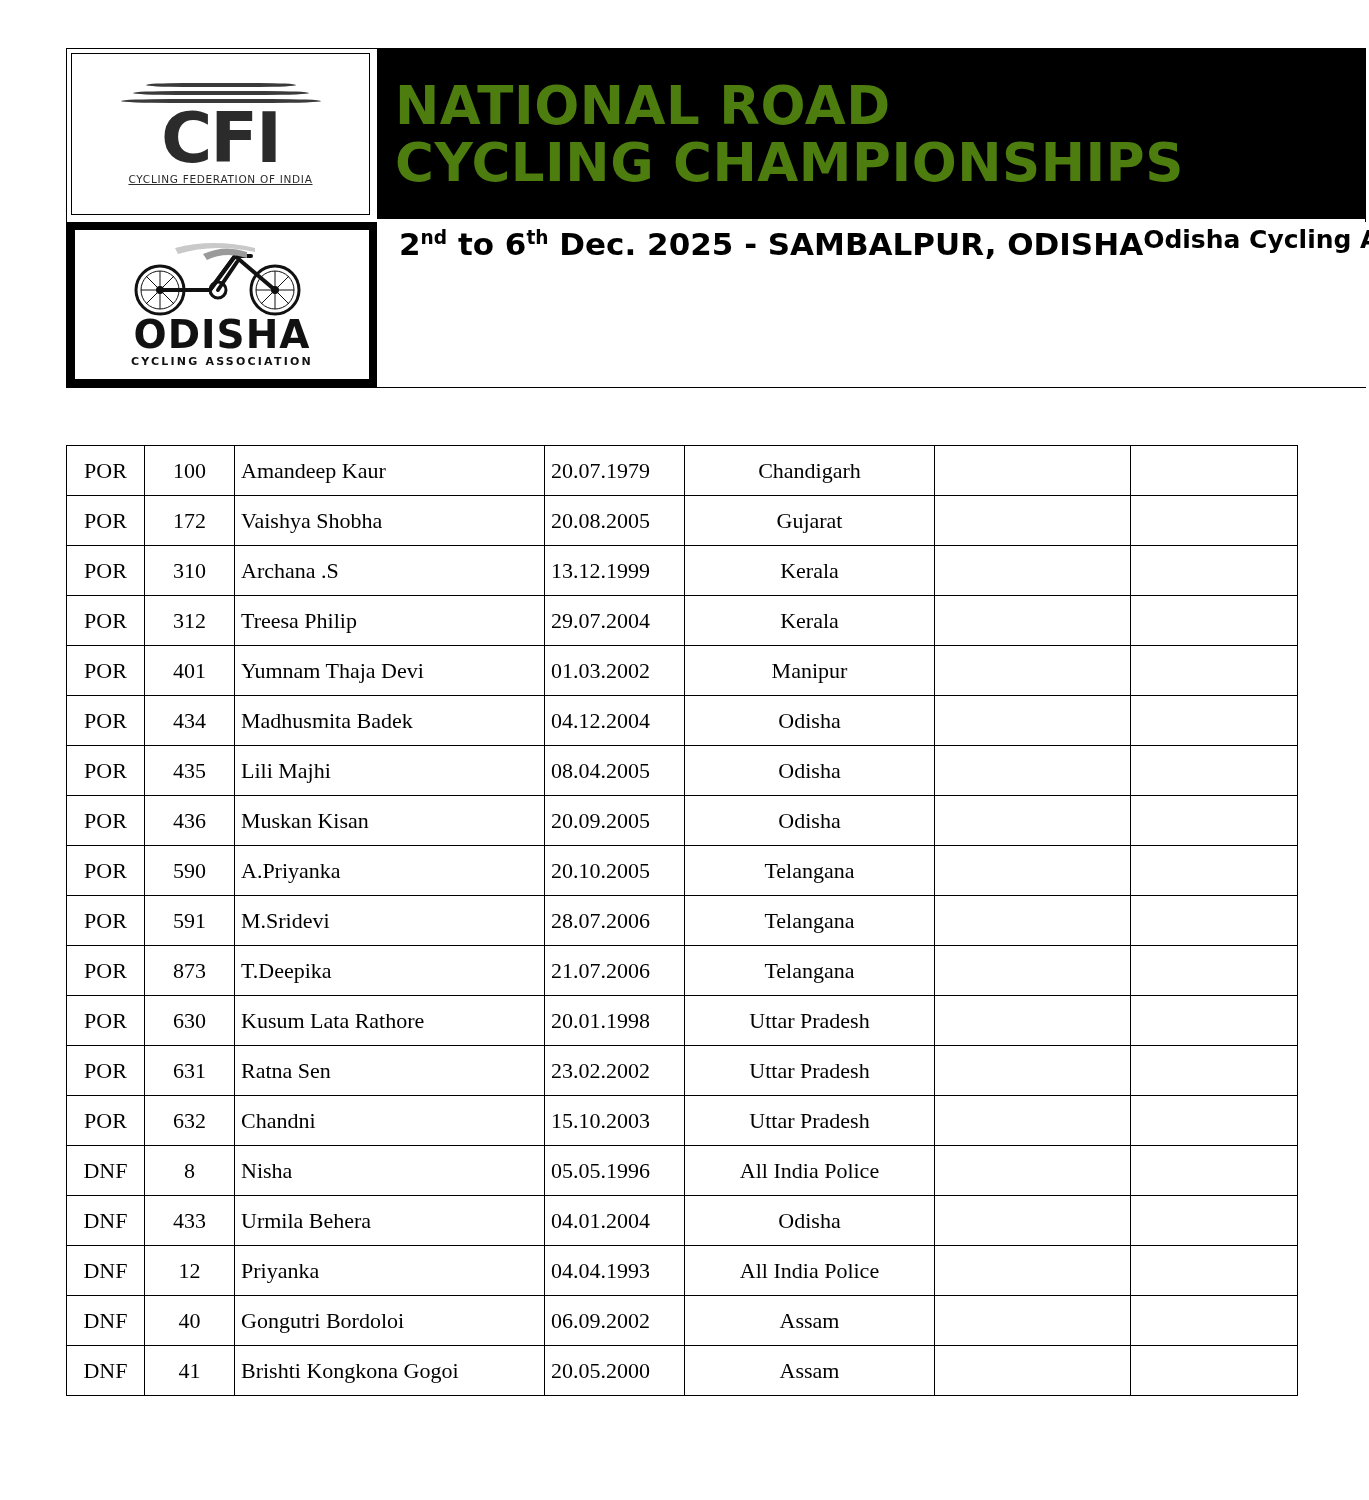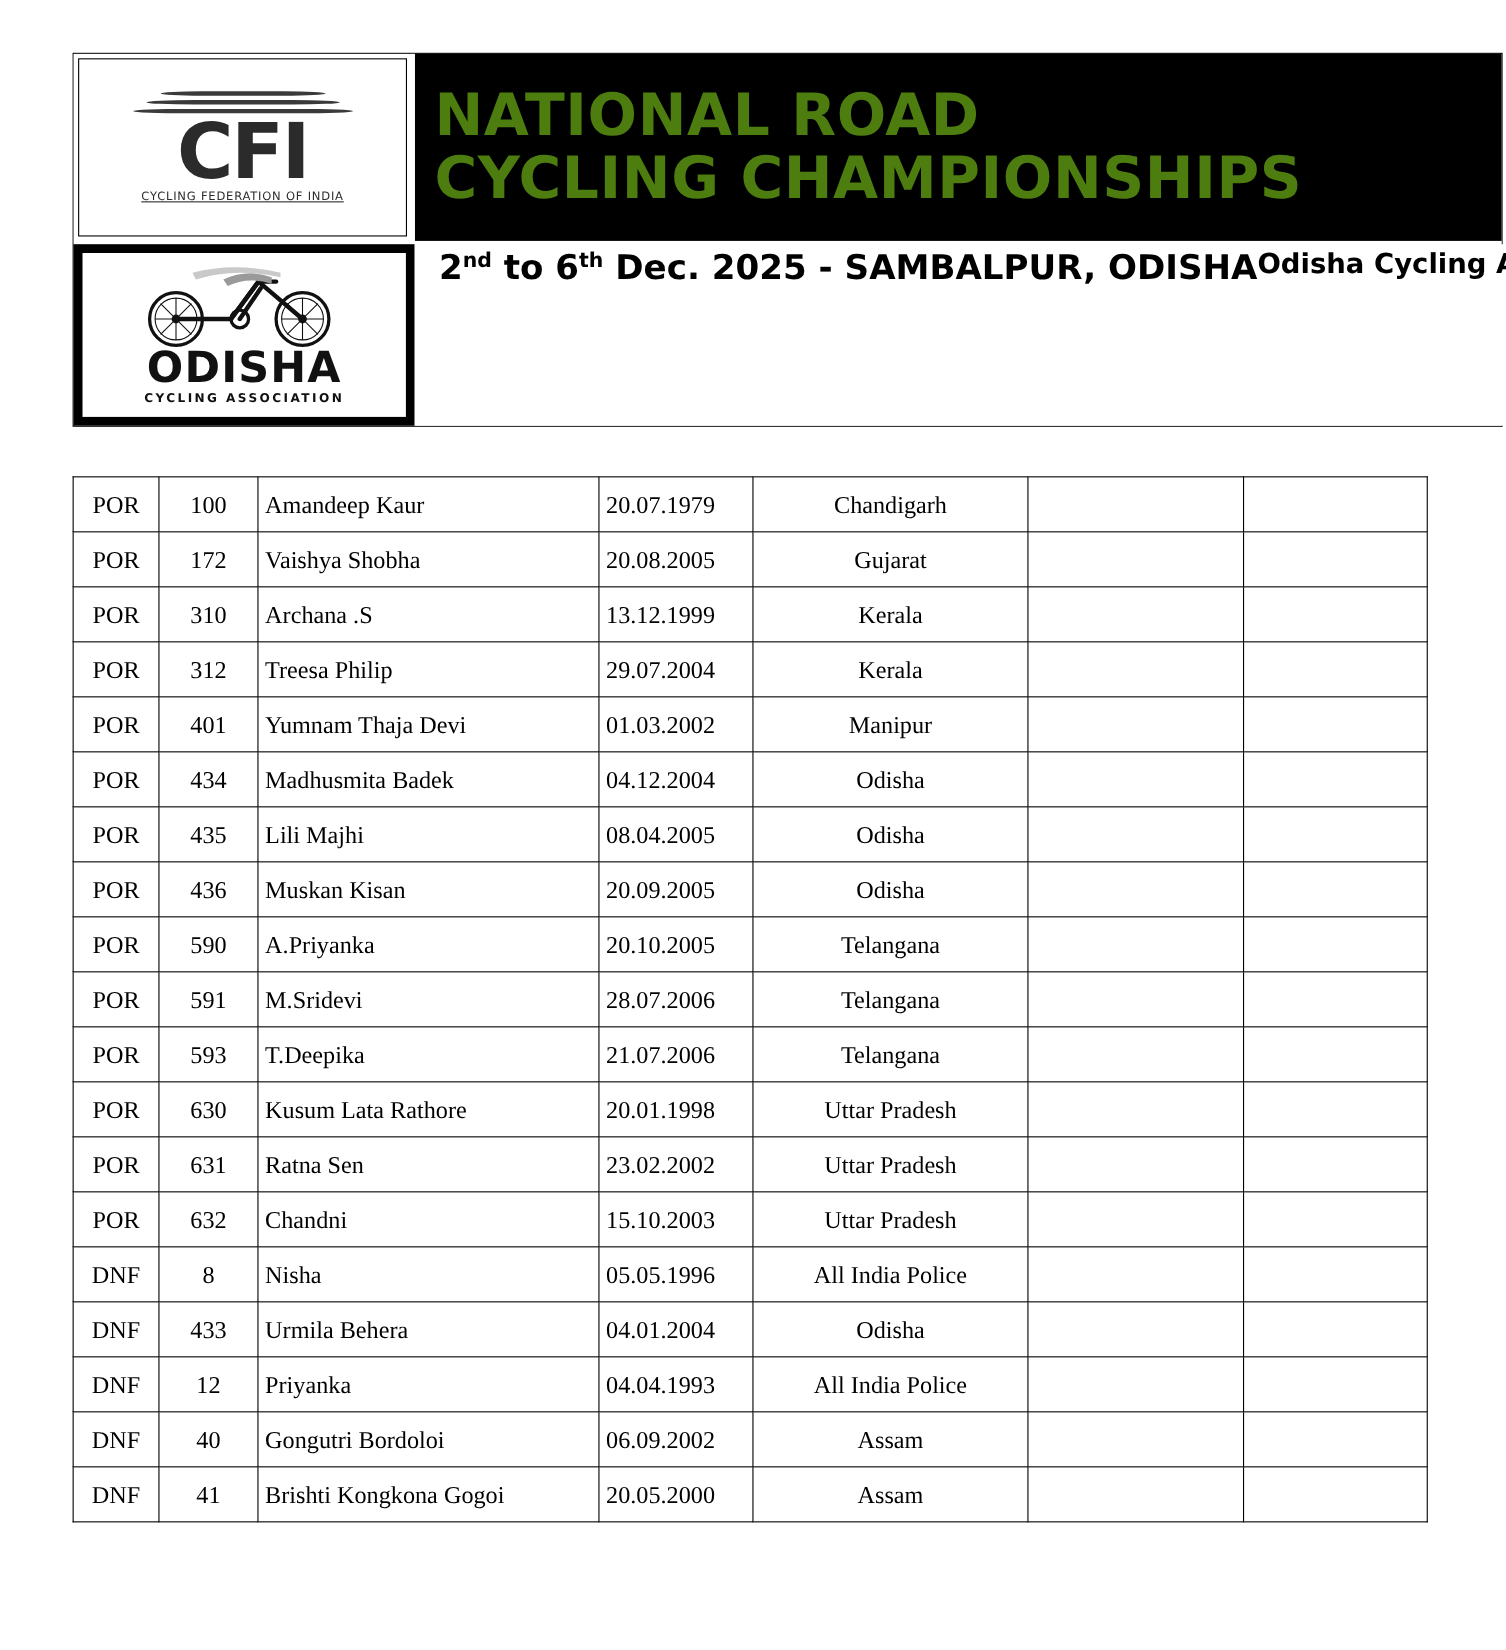--- a/index.html
+++ b/index.html
@@ -185,21 +185,21 @@
     font-size: 25px;
     line-height: 1.45;
     white-space: nowrap;
   }
   sup { font-size: 0.6em; vertical-align: super; }
 
   
   .results {
     position: absolute;
     left: 66px;
-    top: 433px;
+    top: 445px;
     border-collapse: collapse;
     table-layout: fixed;
     width: 1231px;
   }
   .results td {
     border: 1px solid #000;
     height: 50px;
     font-size: 22px;
     padding: 0 6px;
     box-sizing: border-box;
@@ -374,21 +374,21 @@
         <td class="c-status">POR</td>
         <td class="c-bib">591</td>
         <td class="c-name">M.Sridevi</td>
         <td class="c-dob">28.07.2006</td>
         <td class="c-team">Telangana</td>
         <td class="c-blank1"></td>
         <td class="c-blank2"></td>
       </tr>
       <tr>
         <td class="c-status">POR</td>
-        <td class="c-bib">593</td>
+        <td class="c-bib">873</td>
         <td class="c-name">T.Deepika</td>
         <td class="c-dob">21.07.2006</td>
         <td class="c-team">Telangana</td>
         <td class="c-blank1"></td>
         <td class="c-blank2"></td>
       </tr>
       <tr>
         <td class="c-status">POR</td>
         <td class="c-bib">630</td>
         <td class="c-name">Kusum Lata Rathore</td>

